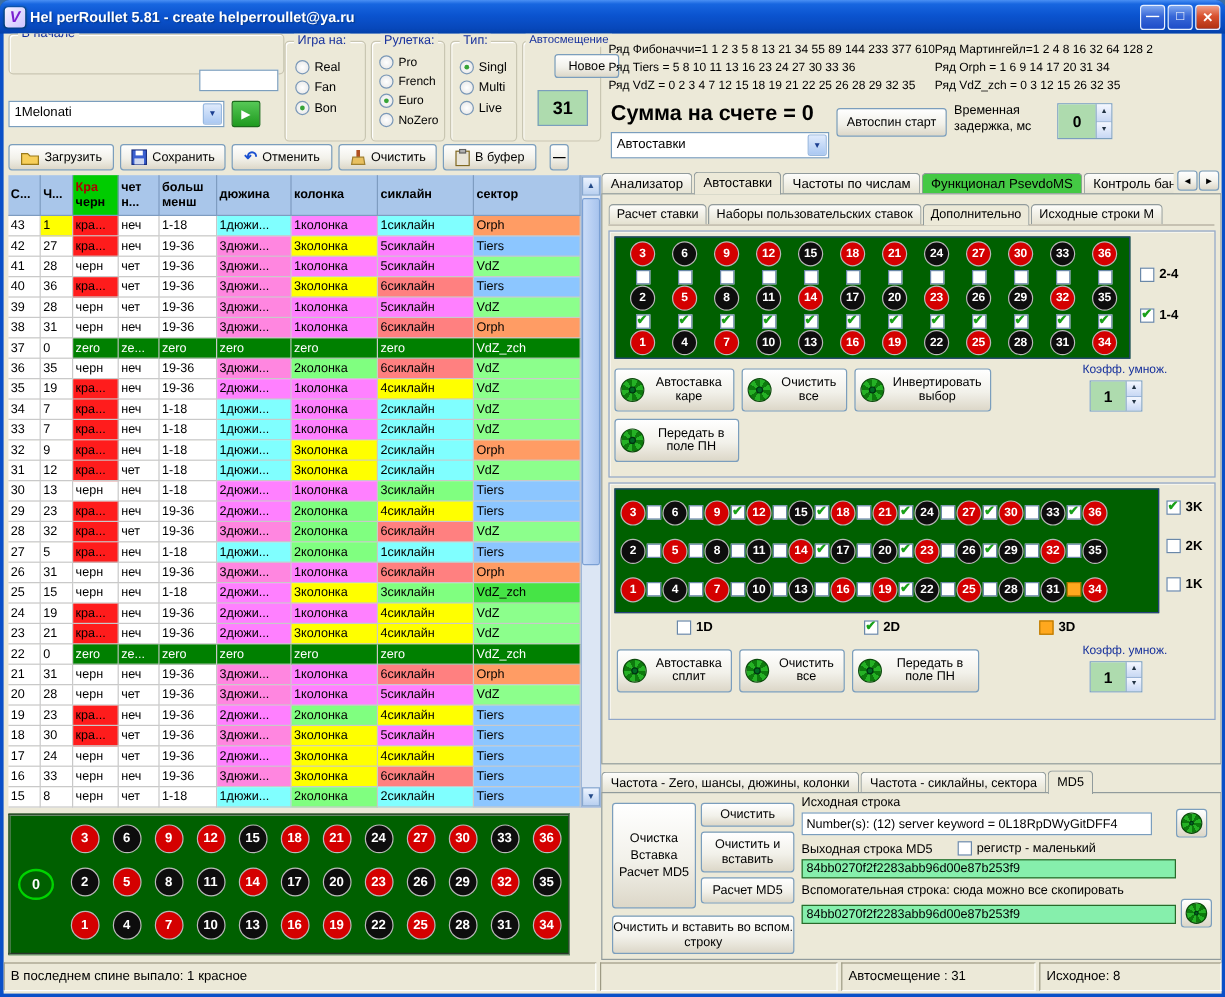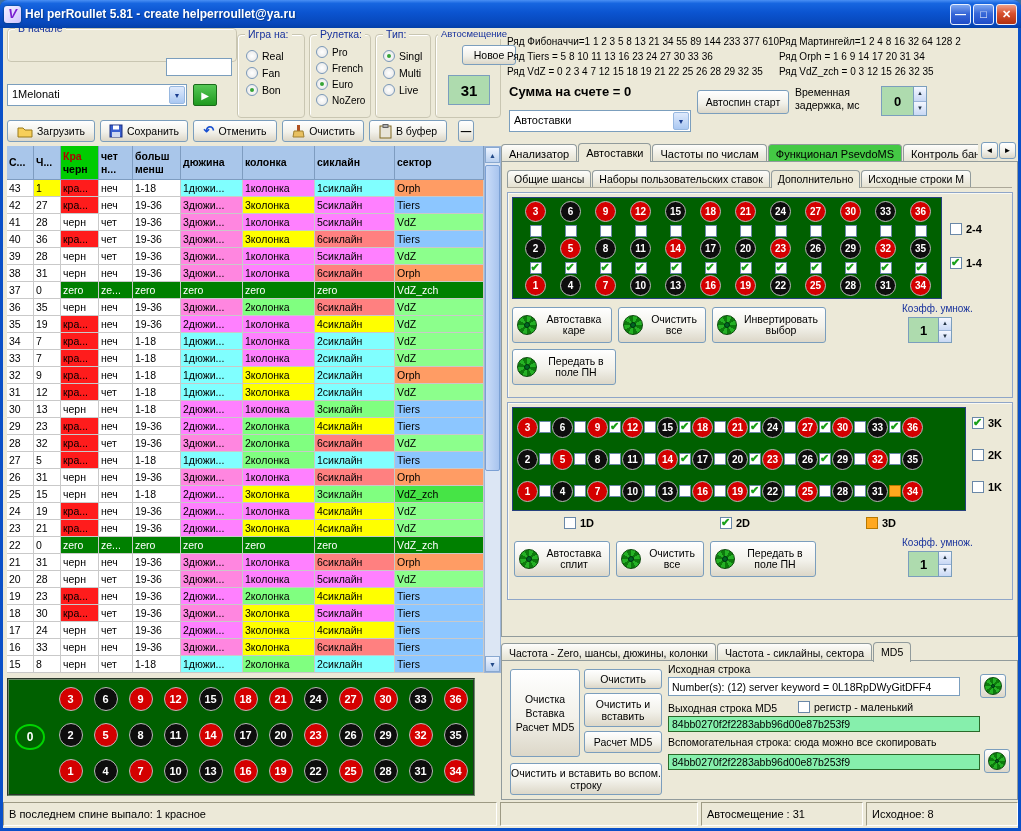--- a/index.html
+++ b/index.html
@@ -104,21 +104,21 @@
   
   .status{position:absolute;left:0;top:774px;width:1015px;height:24px;display:flex;gap:3px;}
   .sseg{border:1px solid;border-color:#9d9a84 #fff #fff #9d9a84;display:flex;align-items:center;padding:0 5px;white-space:nowrap;overflow:hidden;}
   .sseg.s1{width:494px;}.sseg.s2{width:198px;}.sseg.s3{width:162px;}.sseg.s4{flex:1;}
 
   
   .rcol{position:absolute;left:498px;top:0;width:517px;height:772px;}
   .series{position:absolute;left:6px;top:6px;right:0;display:flex;font-size:10px;line-height:15px;}
   .series .colL{width:272px;white-space:nowrap;overflow:hidden;}
   .series .colR{flex:1;white-space:nowrap;overflow:hidden;}
-  #acct-sum{position:absolute;left:8px;top:56px;font-size:13px;font-weight:bold;}
+  #acct-sum{position:absolute;left:8px;top:56px;font-size:18px;font-weight:bold;}
   #autostakes{position:absolute;left:8px;top:82px;width:182px;height:22px;}
   #autospin{position:absolute;left:196px;top:62px;width:92px;height:24px;}
   #delay-lab{position:absolute;left:294px;top:58px;width:84px;font-size:10.5px;line-height:13px;}
   #delay-spin{position:absolute;left:380px;top:58px;width:46px;height:30px;}
 
   .tabs{position:absolute;display:flex;align-items:flex-end;}
   .tab{border:1px solid #919b9c;border-bottom:none;border-radius:4px 4px 0 0;padding:3px 7px 2px;margin-right:1px;
     background:linear-gradient(#fdfdfb,#e4e1d0);font-size:11px;white-space:nowrap;}
   .tab.sel{background:#ece9d8;padding-bottom:4px;margin-bottom:-1px;position:relative;z-index:3;}
   .tab.green{background:#44c944;}
@@ -759,21 +759,21 @@
         <div class="tab green">Функционал PsevdoMS</div>
         <div class="tab">Контроль банкр</div>
       </div>
       <div class="tab-arrows">
         <div class="xp-btn">◄</div>
         <div class="xp-btn">►</div>
       </div>
 
       <div class="tabpanel">
         <div class="subtabs">
-          <div class="tab">Общие шансы</div>
+          <div class="tab">Расчет ставки</div>
           <div class="tab">Наборы пользовательских ставок</div>
           <div class="tab sel">Дополнительно</div>
           <div class="tab">Исходные строки М</div>
         </div>
 
         <div class="frame" id="sec1">
           <div class="gboard" id="board1">
             <div class="b1row b1n" id="b1-n1">
                 <div class="numc sm nr">3</div>
                 <div class="numc sm nb">6</div>

